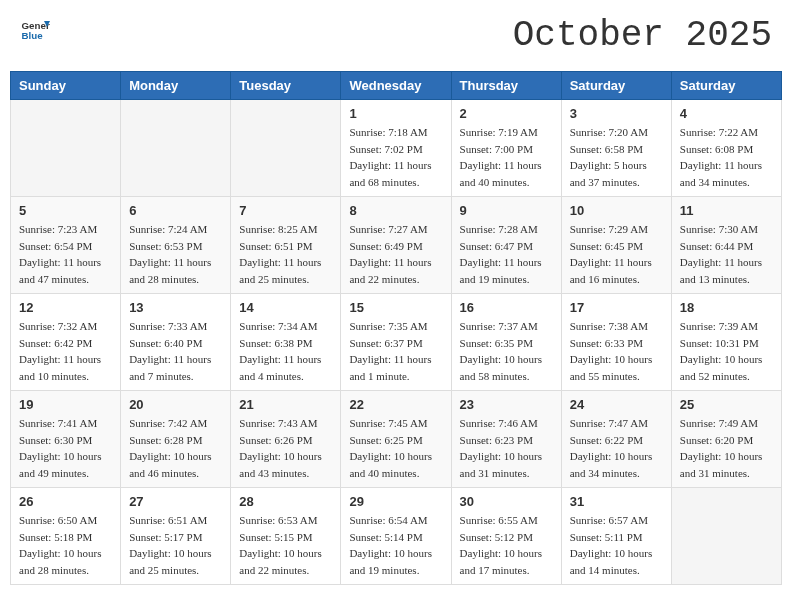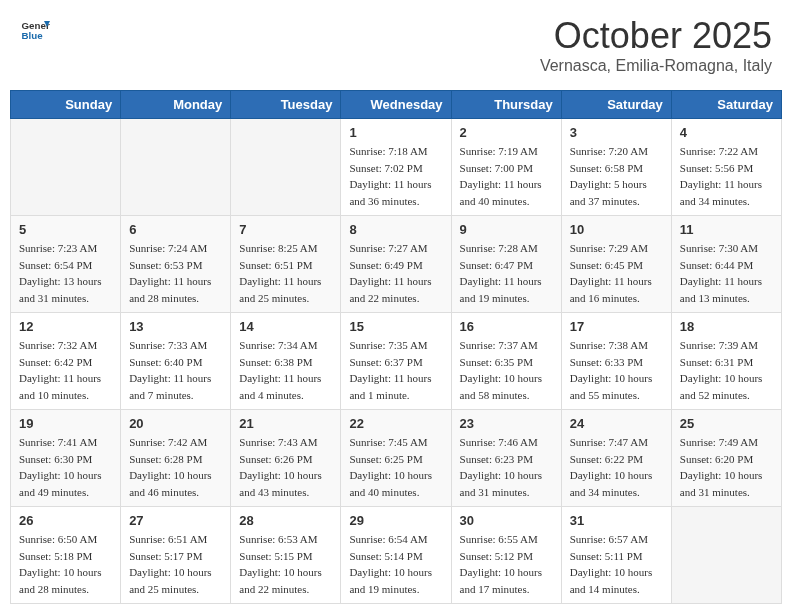--- a/index.html
+++ b/index.html
@@ -26,34 +26,35 @@
       width: 30px;
       height: 30px;
     }
     .title-block {
       text-align: right;
     }
     .main-title {
       font-size: 36px;
       color: #333;
       font-weight: normal;
+      font-family: Liberation Mono, monospace;
     }
     .subtitle {
       font-size: 16px;
       color: #555;
     }
     .calendar {
       width: 100%;
       border-collapse: collapse;
       border: 1px solid #ccc;
     }
     .calendar th {
       background-color: #2d6db5;
       color: #fff;
-      text-align: right;
+      text-align: left;
       padding: 6px 8px;
       font-size: 13px;
       border: 1px solid #1a5a9a;
     }
     .calendar td {
       vertical-align: top;
       padding: 6px 8px;
       border: 1px solid #ddd;
       font-size: 11px;
       color: #333;
@@ -84,21 +85,20 @@
 <div class="header">
   <div class="logo">
     <svg class="logo-icon" viewBox="0 0 40 40" xmlns="http://www.w3.org/2000/svg">
       <text x="2" y="18" font-size="13" font-weight="bold" fill="#333" font-family="Arial">General</text>
       <text x="2" y="32" font-size="13" font-weight="bold" fill="#1a6aab" font-family="Arial">Blue</text>
       <polygon points="32,8 40,8 36,16" fill="#1a6aab"></polygon>
     </svg>
   </div>
   <div class="title-block">
     <div class="main-title">October 2025</div>
-    <div class="subtitle">Vernasca, Emilia-Romagna, Italy</div>
   </div>
 </div>
 
 <table class="calendar">
   <thead>
     <tr>
     <th>Sunday</th>
         <th>Monday</th>
         <th>Tuesday</th>
         <th>Wednesday</th>
@@ -110,21 +110,21 @@
   <tbody id="calendar-body">
   <tr>
         <td class="empty-cell"></td>
         <td class="empty-cell"></td>
         <td class="empty-cell"></td>
         <td>
           <span class="day-number">1</span>
           <div class="day-info">
             <div>Sunrise: 7:18 AM</div>
             <div>Sunset: 7:02 PM</div>
-            <div>Daylight: 11 hours and 36 minutes.</div>
+            <div>Daylight: 11 hours and 68 minutes.</div>
           </div>
         </td>
         <td>
           <span class="day-number">2</span>
           <div class="day-info">
             <div>Sunrise: 7:19 AM</div>
             <div>Sunset: 7:00 PM</div>
             <div>Daylight: 11 hours and 40 minutes.</div>
           </div>
         </td>
@@ -133,32 +133,32 @@
           <div class="day-info">
             <div>Sunrise: 7:20 AM</div>
             <div>Sunset: 6:58 PM</div>
             <div>Daylight: 5 hours and 37 minutes.</div>
           </div>
         </td>
         <td>
           <span class="day-number">4</span>
           <div class="day-info">
             <div>Sunrise: 7:22 AM</div>
-            <div>Sunset: 5:56 PM</div>
+            <div>Sunset: 6:08 PM</div>
             <div>Daylight: 11 hours and 34 minutes.</div>
           </div>
         </td>
       </tr>
       <tr>
         <td>
           <span class="day-number">5</span>
           <div class="day-info">
             <div>Sunrise: 7:23 AM</div>
             <div>Sunset: 6:54 PM</div>
-            <div>Daylight: 13 hours and 31 minutes.</div>
+            <div>Daylight: 11 hours and 47 minutes.</div>
           </div>
         </td>
         <td>
           <span class="day-number">6</span>
           <div class="day-info">
             <div>Sunrise: 7:24 AM</div>
             <div>Sunset: 6:53 PM</div>
             <div>Daylight: 11 hours and 28 minutes.</div>
           </div>
         </td>
@@ -249,21 +249,21 @@
           <div class="day-info">
             <div>Sunrise: 7:38 AM</div>
             <div>Sunset: 6:33 PM</div>
             <div>Daylight: 10 hours and 55 minutes.</div>
           </div>
         </td>
         <td>
           <span class="day-number">18</span>
           <div class="day-info">
             <div>Sunrise: 7:39 AM</div>
-            <div>Sunset: 6:31 PM</div>
+            <div>Sunset: 10:31 PM</div>
             <div>Daylight: 10 hours and 52 minutes.</div>
           </div>
         </td>
       </tr>
       <tr>
         <td>
           <span class="day-number">19</span>
           <div class="day-info">
             <div>Sunrise: 7:41 AM</div>
             <div>Sunset: 6:30 PM</div>

